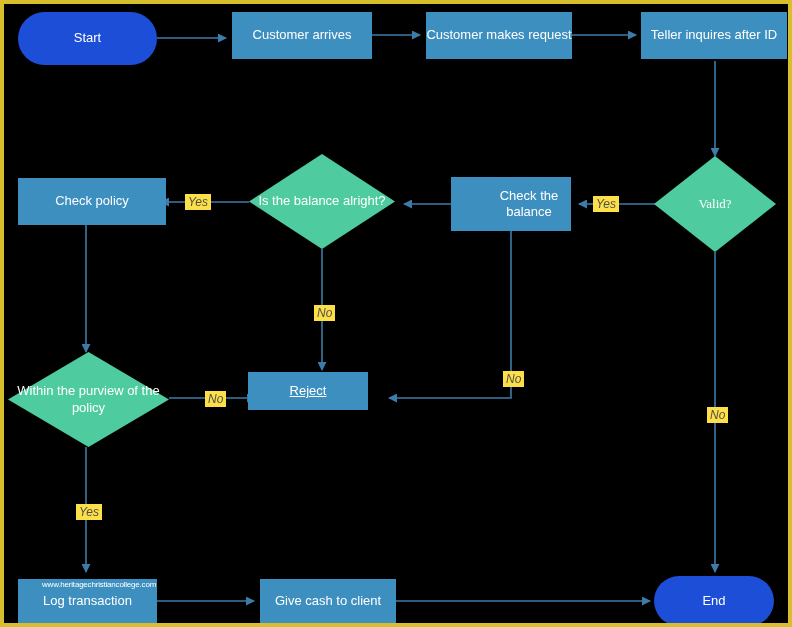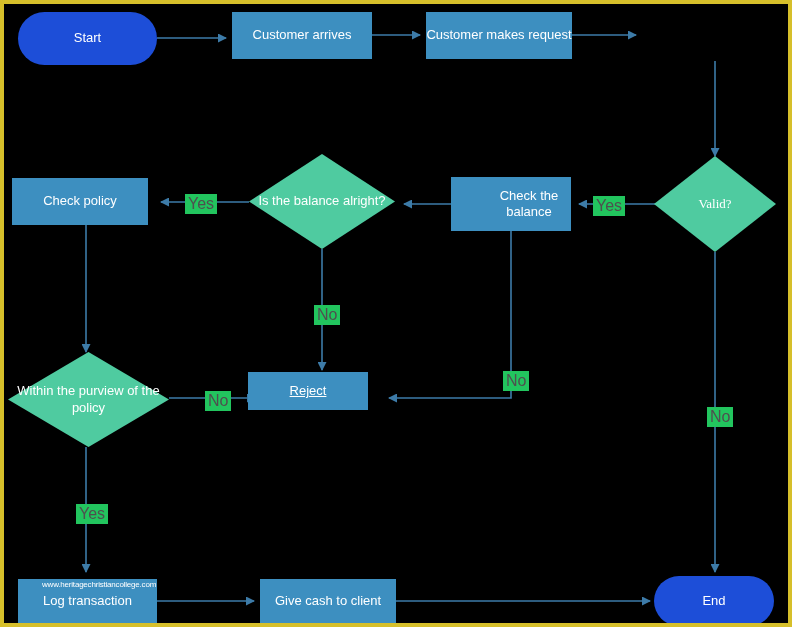--- a/index.html
+++ b/index.html
@@ -57,25 +57,26 @@
     z-index: 0;
   }
   .node.decision .label {
     position: relative;
     z-index: 1;
     padding: 0 6px;
   }
   .edge-label {
     position: absolute;
     color: #4f4f4f;
-    font-size: 16px;
-    background: #22c55e;
+    font-size: 12px;
+    background: #fde047;
     padding: 1px 3px;
     z-index: 4;
     white-space: nowrap;
+    font-style: italic;
   }
   .watermark {
     position: absolute;
     color: #ffffff;
     font-size: 8px;
     letter-spacing: -0.2px;
     z-index: 6;
     white-space: nowrap;
     font-family: "Liberation Sans", sans-serif;
   }
@@ -128,36 +129,39 @@
   </div>
 
   <div class="node process" style="left:228px; top:8px; width:140px; height:47px;">
     <span class="label">Customer arrives</span>
   </div>
 
   <div class="node process" style="left:422px; top:8px; width:146px; height:47px;">
     <span class="label">Customer makes request</span>
   </div>
 
+  <div class="node process" style="left:637px; top:8px; width:146px; height:47px;">
+    <span class="label">Teller inquires after ID</span>
+  </div>
 
   <div class="node decision" style="left:650px; top:152px; width:122px; height:96px;font-family:Liberation Serif, serif;">
     <span class="diamond-shape"></span>
     <span class="label">Valid?</span>
   </div>
 
   <div class="node process" style="left:447px; top:173px; width:120px; height:54px;padding-left:36px;">
     <span class="label">Check the balance</span>
   </div>
 
   <div class="node decision" style="left:245px; top:150px; width:146px; height:95px;">
     <span class="diamond-shape"></span>
     <span class="label">Is the balance  alright?</span>
   </div>
 
-  <div class="node process" style="left:8px; top:174px; width:136px; height:47px;">
+  <div class="node process" style="left:14px; top:174px; width:148px; height:47px;">
     <span class="label">Check policy</span>
   </div>
 
   <div class="node decision" style="left:4px; top:348px; width:161px; height:95px;">
     <span class="diamond-shape"></span>
     <span class="label">Within the purview  of the policy</span>
   </div>
 
   <div class="node process" style="left:244px; top:368px; width:120px; height:38px;text-decoration:underline;">
     <span class="label">Reject</span>

